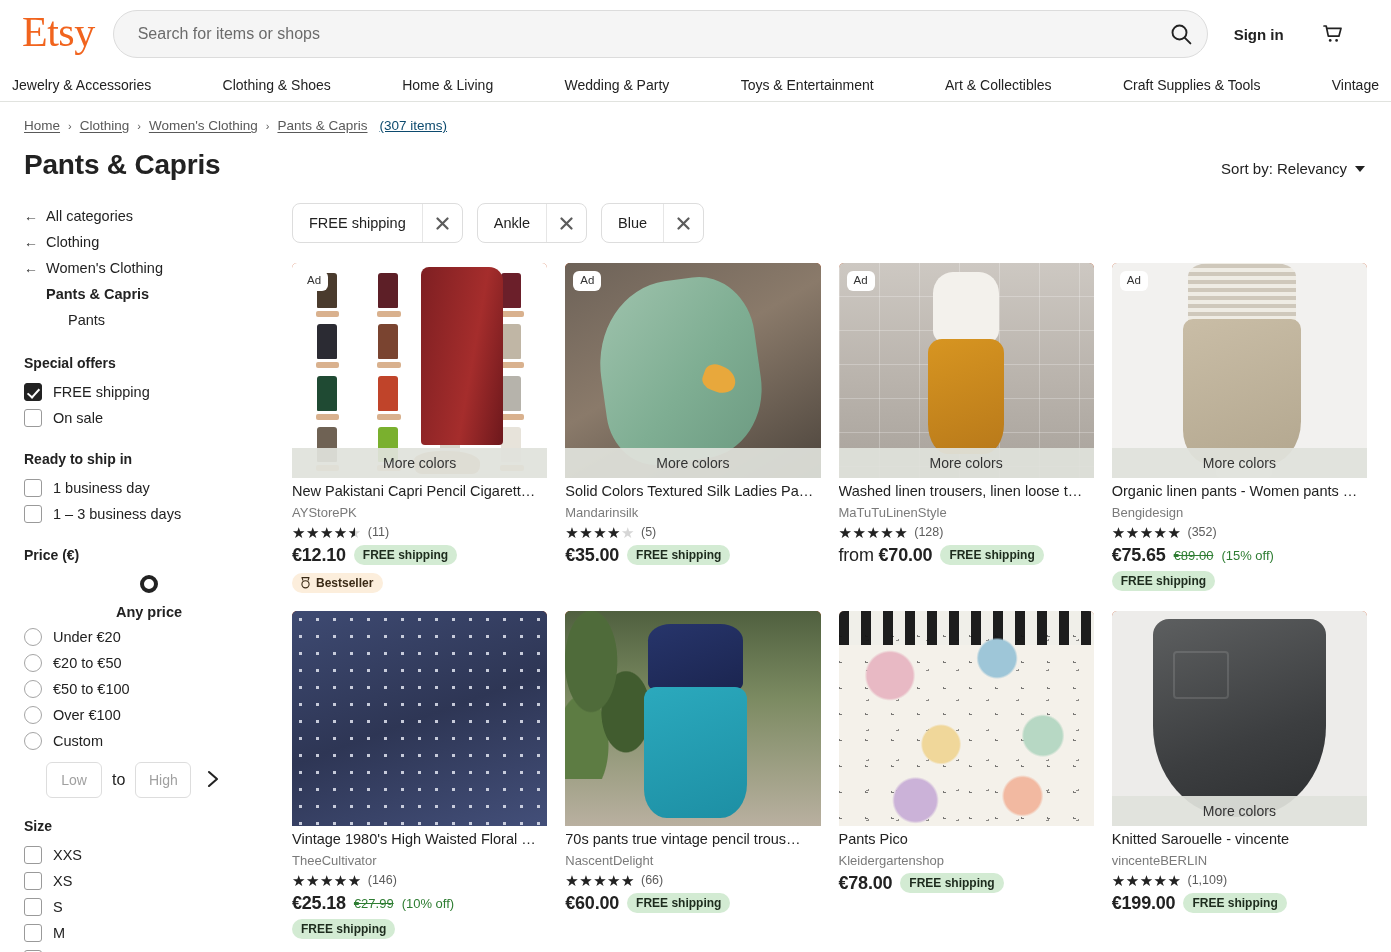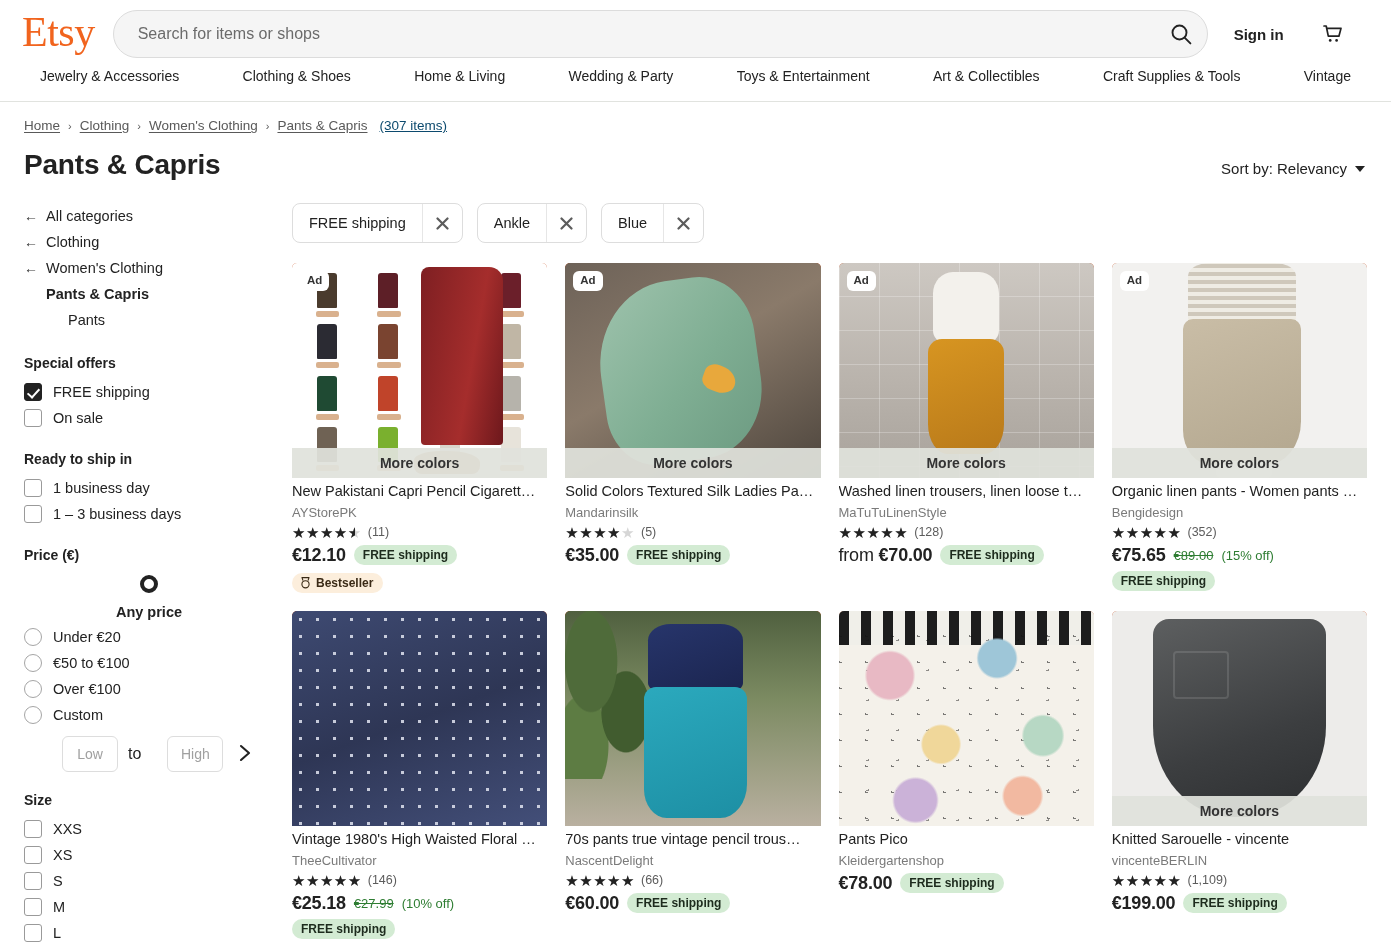--- a/index.html
+++ b/index.html
@@ -72,21 +72,22 @@
     border:none; background:transparent; cursor:pointer;
     display:flex; align-items:center; justify-content:center;
     width: 34px; height: 34px; padding:0;
     margin-left: 6px;
   }
 
   
   .nav {
     height: 34px;
     display: flex;
-    padding: 0 40px;
+    align-items: center;
+    padding: 0 12px;
     border-bottom: 1px solid #e1e3df;
     justify-content: space-between;
   }
   .nav a {
     font-size: 14px;
     color: #222;
     text-decoration: none;
     white-space: nowrap;
   }
 
@@ -210,21 +211,20 @@
   .price-inputs input {
     width: 56px; height: 36px;
     border: 1px solid #ddd;
     border-radius: 6px;
     text-align:center;
     font-size: 14px;
     font-family:"Liberation Sans", sans-serif;
     color:#222;
     background:#fff;
     outline:none;
-    margin-left:16px;
   }
   .price-inputs input::placeholder { color:#a0a0a0; }
   .price-go {
     background:none;border:none;cursor:pointer;
     font-size: 20px; color:#222; padding: 0 4px;
     line-height: 1;
     font-weight: 300;
   }
 
   
@@ -258,21 +258,20 @@
     gap: 18px 18px;
   }
   .card { cursor:pointer; }
   .thumb {
     position:relative;
     width: 100%;
     height: 215px;
     background:#c2410c;
     border-radius: 5px 5px 0 0;
     overflow:hidden;
-    font-weight:bold;
   }
   .ad-badge {
     position:absolute; left:8px; top:8px;
     background:#fff; border-radius: 6px;
     font-size: 11.5px; color:#333;
     padding: 3px 7px;
     z-index: 3;
     line-height: 1.2;
   }
   .more-colors {
@@ -593,20 +592,24 @@
 
     <div class="facet">
       <h3>Price (€)</h3>
       <label class="opt sel-label">
         <span class="radio sel"></span>
         <span>Any price</span>
       </label>
       <label class="opt">
         <span class="radio"></span>
         <span>Under €20</span>
+      </label>
+      <label class="opt">
+        <span class="radio"></span>
+        <span>€20 to €50</span>
       </label>
       <label class="opt">
         <span class="radio"></span>
         <span>€50 to €100</span>
       </label>
       <label class="opt">
         <span class="radio"></span>
         <span>Over €100</span>
       </label>
       <label class="opt">

